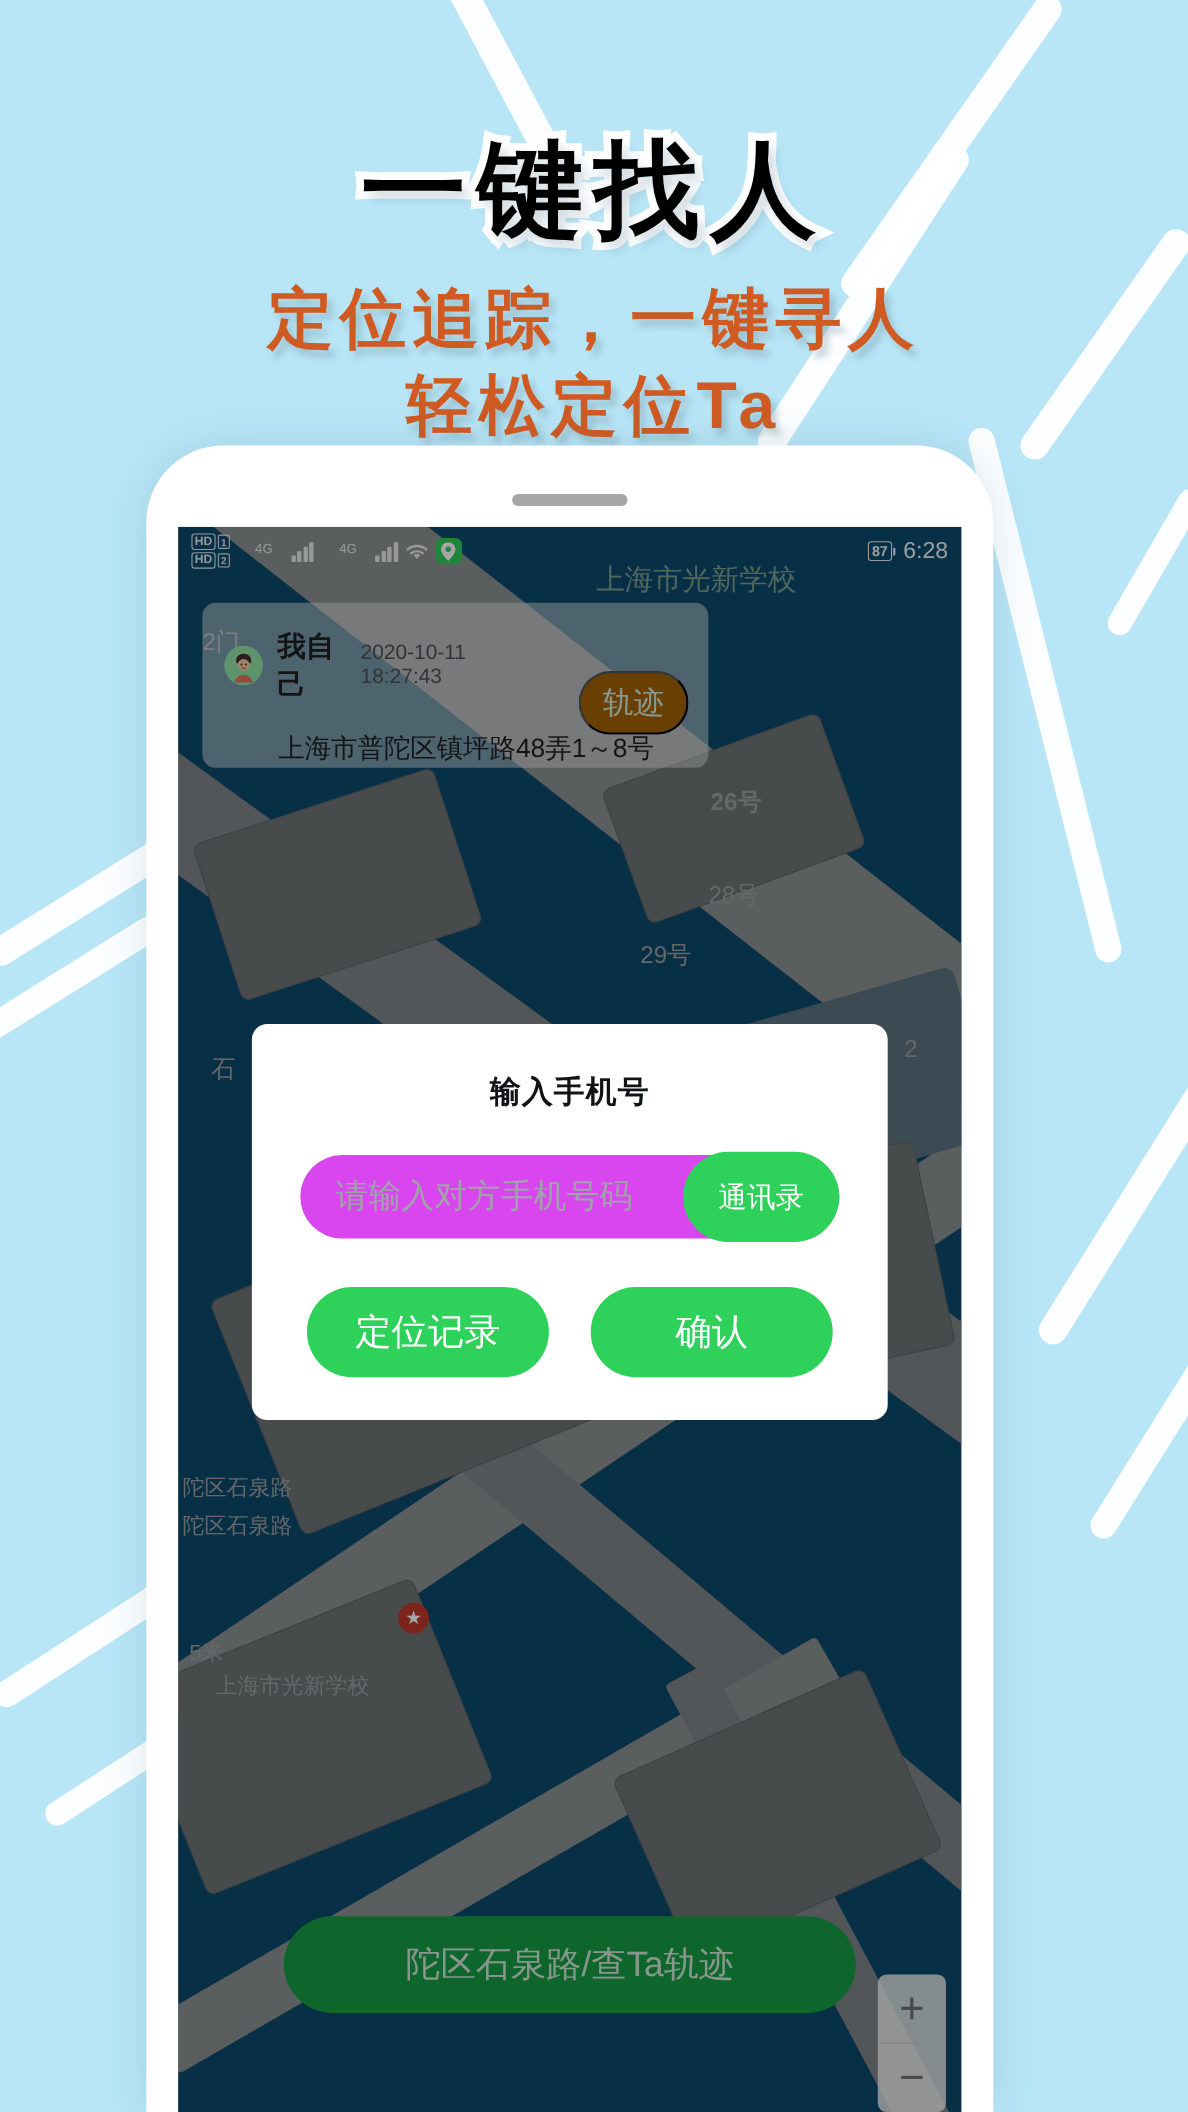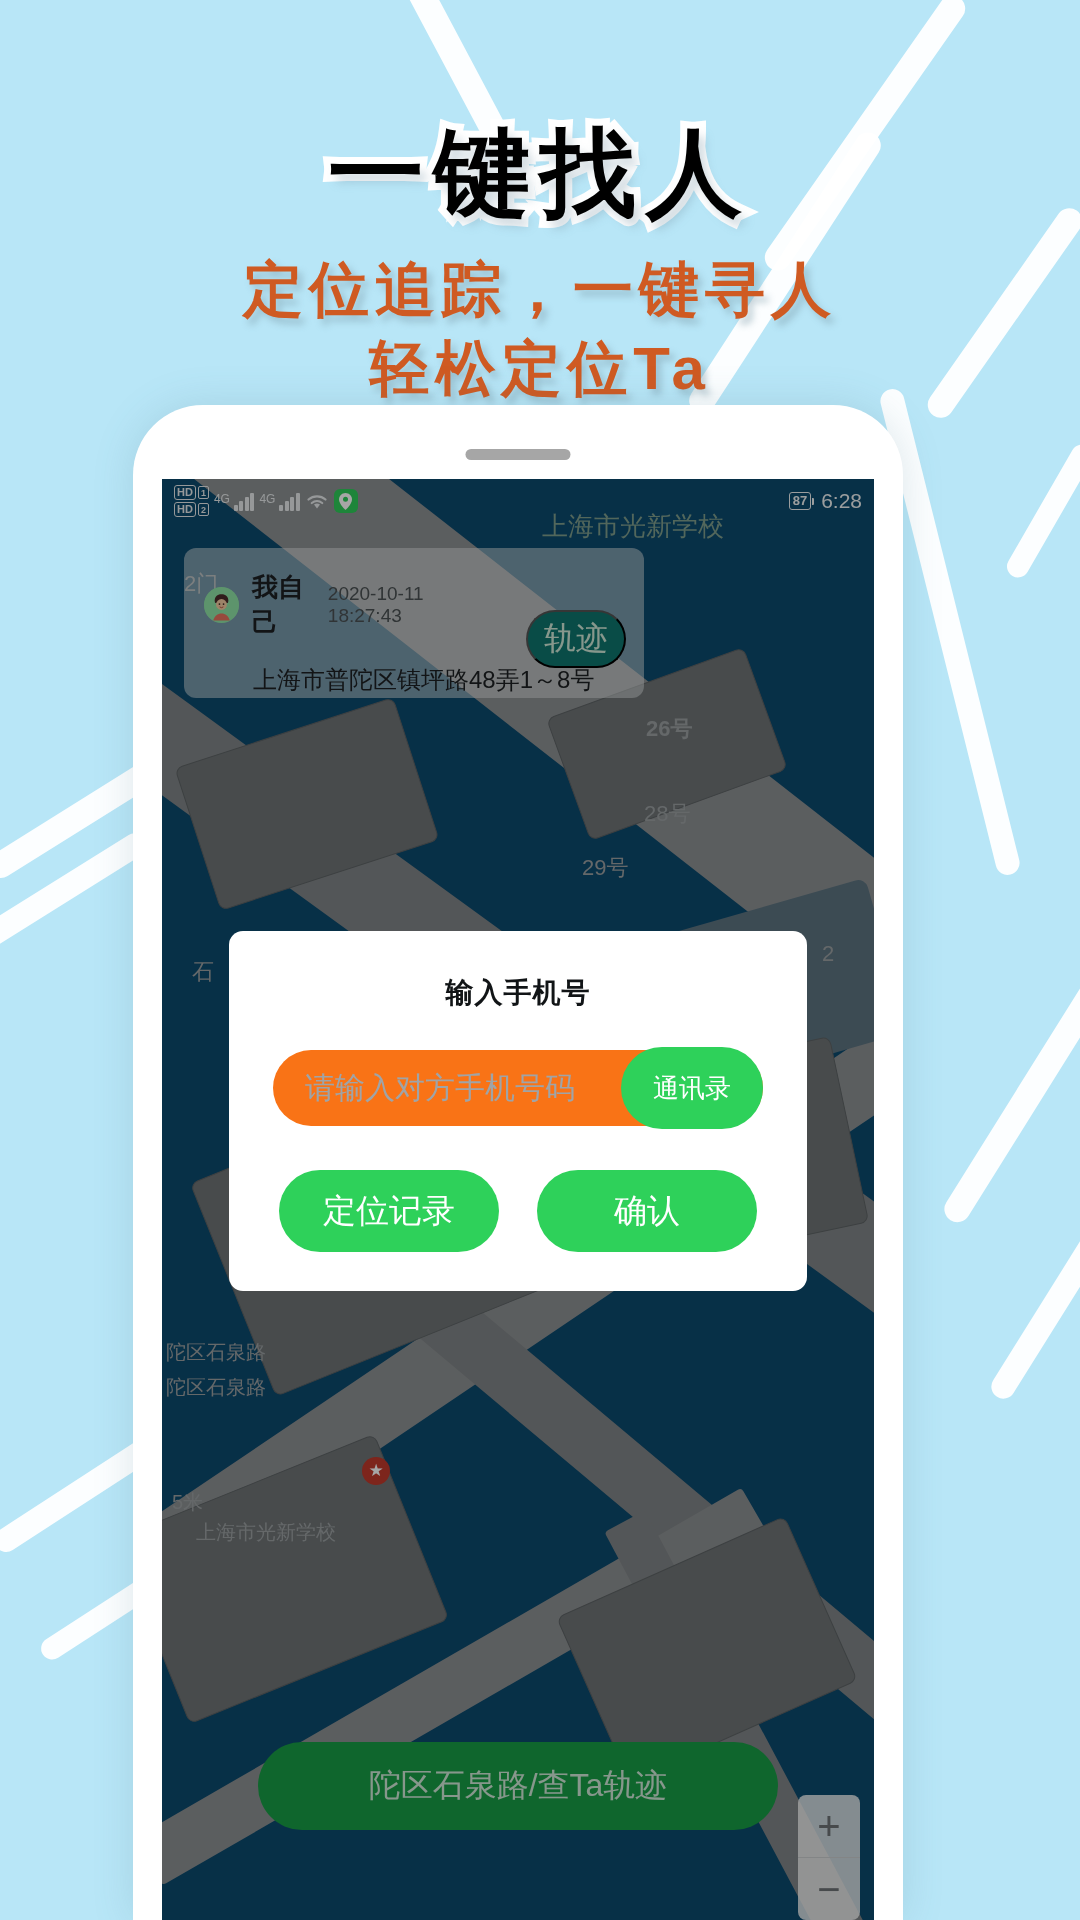--- a/index.html
+++ b/index.html
@@ -115,21 +115,21 @@
     font-size:11px; font-weight:bold; color:#e6eaeb;
   }
   .hd-box {
     border:1.6px solid #e6eaeb; border-radius:3px;
     padding:0 2px; font-size:11px; line-height:13px;
   }
   .hd-num {
     border:1.4px solid #e6eaeb; border-radius:2px;
     width:11px;height:13px;line-height:12px;text-align:center;font-size:9px;
   }
-  .sig { display:flex; align-items:flex-end; gap:3px; }
+  .sig { display:flex; align-items:flex-end; gap:16px;margin-left:18px; }
   .sig-g { font-size:12px; color:#e6eaeb; margin-right:1px; align-self:flex-start; }
   .bars { display:flex; align-items:flex-end; gap:1.5px; height:19px; }
   .bars i { width:4px; background:#e6eaeb; border-radius:1px; display:block; }
   .bars i:nth-child(1){height:6px;}
   .bars i:nth-child(2){height:10px;}
   .bars i:nth-child(3){height:14px;}
   .bars i:nth-child(4){height:18px;}
   .wifi { width:24px;height:19px;position:relative; }
   .loc-badge {
     width:24px;height:24px;border-radius:6px;background:#2fcc5a;
@@ -161,40 +161,40 @@
     background:#8fe3a6;
     display:flex;align-items:center;justify-content:center;
     font-size:20px; overflow:hidden;
   }
   .ic-name { margin-left:13px; font-size:26px; font-weight:bold; color:#1d2022; }
   .ic-time { margin-left:auto; font-size:19px; color:#4b5153; padding-right:126px; }
   .ic-addr { margin-top:24px; margin-left:49px; font-size:24px; color:#1d2022; }
   .ic-btn {
     position:absolute; right:18px; bottom:30px;
     width:100px;height:58px;border-radius:29px;
-    background:#0f766e; color:#cfe8d8;
-    font-size:32px; display:flex;align-items:center;justify-content:center;
+    background:#a16207; color:#cfe8d8;
+    font-size:28px; display:flex;align-items:center;justify-content:center;
   }
 
   
   .scrim { position:absolute; inset:0; background:rgba(0,0,0,.35); z-index:7; }
   .modal {
     position:absolute;
     left:50%; top:452px; transform:translateX(-50%);
     width:578px; height:360px;
     background:#ffffff;
     border-radius:14px;
     z-index:8;
     display:flex; flex-direction:column; align-items:center;
   }
   .modal-title { margin-top:43px; font-size:28px; font-weight:bold; color:#111416; letter-spacing:1px; }
   .field {
     margin-top:38px;
     width:490px; height:76px;
-    background:#f97316;
+    background:#d946ef;
     border-radius:38px;
     display:flex; align-items:center;
     position:relative;
   }
   .field-input {
     flex:1; border:none; outline:none; background:transparent;
     font-family:inherit;
     font-size:30px; color:#3b3f42;
     padding-left:32px;
   }

